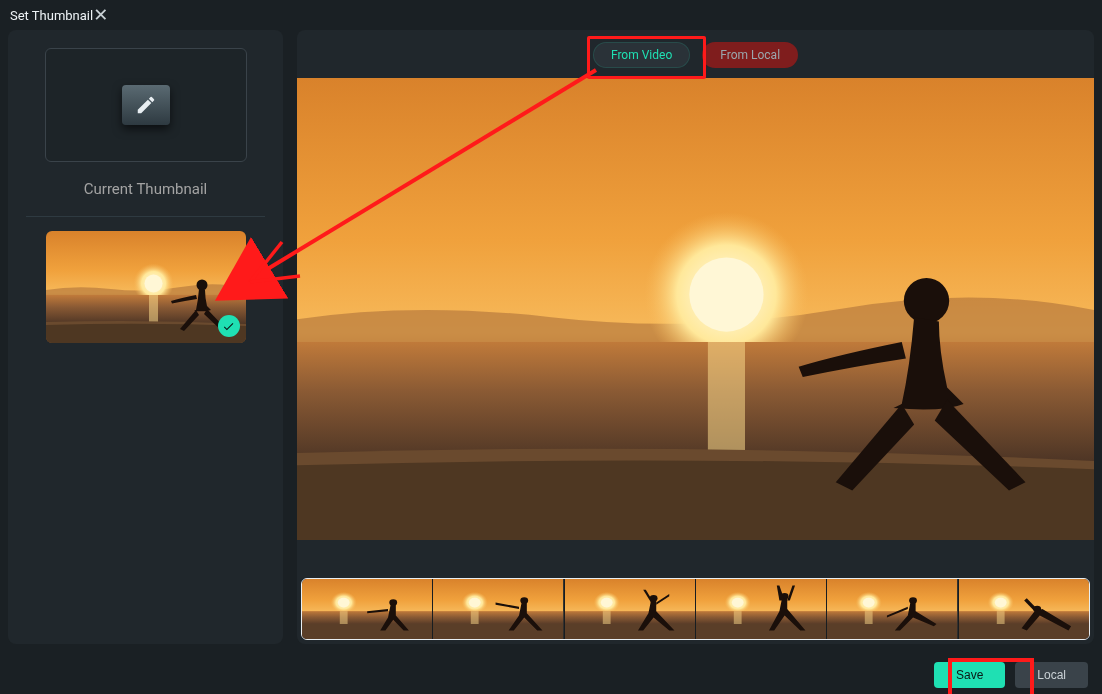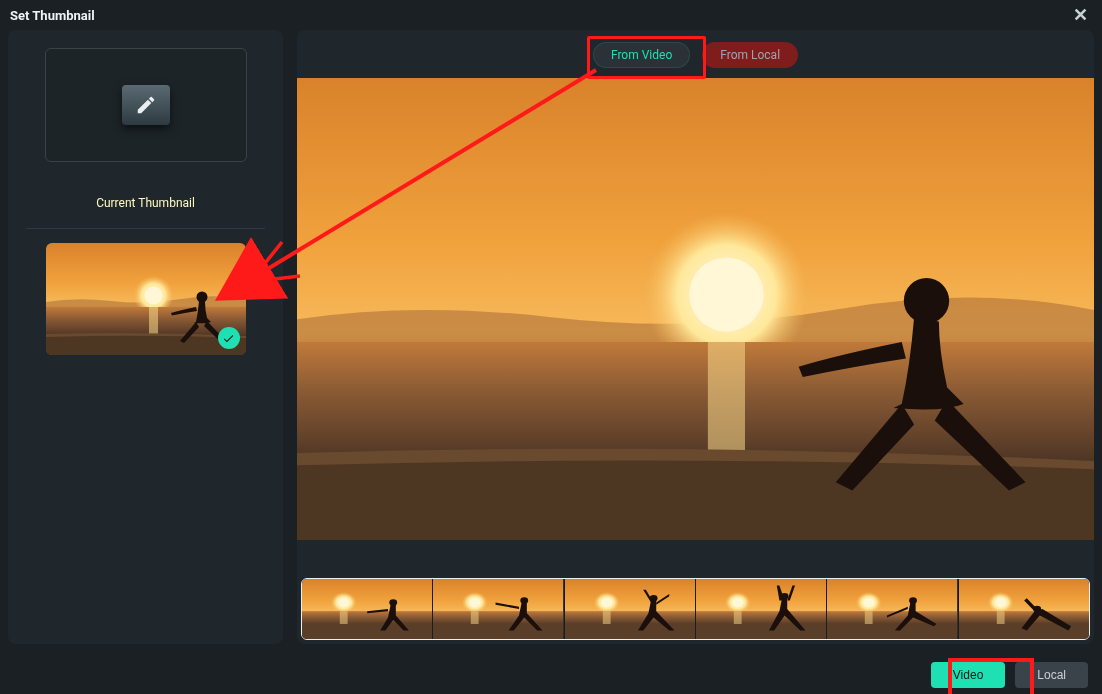--- a/index.html
+++ b/index.html
@@ -1,22 +1,22 @@
 <!DOCTYPE html>
 <html><head>
 <meta charset="utf-8">
 <style>
   html,body{margin:0;padding:0;width:1102px;height:694px;background:#1a2024;font-family:-apple-system,BlinkMacSystemFont,"Segoe UI",Roboto,Arial,sans-serif;color:#c9d1d5;overflow:hidden;position:relative}
-  .titlebar{display:flex;align-items:center;justify-content:space-between;padding:6px 14px 2px 10px;font-size:13px;font-weight:700;color:#eef3f6}
+  .titlebar{display:flex;align-items:center;padding:6px 14px 2px 10px;font-size:13px;font-weight:400;color:#eef3f6}
   .close-x{cursor:pointer;font-size:18px;line-height:18px;color:#c9d1d5}
   .body{display:flex;gap:14px;padding:4px 8px 0 8px;height:618px;box-sizing:border-box}
   .left-panel{width:275px;background:#20272c;border-radius:8px;padding:18px;box-sizing:border-box;display:flex;flex-direction:column;align-items:center}
   .current-thumb-box{width:200px;height:112px;border:1px solid #3a434a;border-radius:6px;display:flex;align-items:center;justify-content:center;background:#1d2428}
   .pencil-tile{width:48px;height:40px;border-radius:4px;background:linear-gradient(180deg,#5a6a72 0%,#2e3a41 100%);display:flex;align-items:center;justify-content:center;box-shadow:0 4px 10px rgba(0,0,0,.6)}
-  .current-label{font-size:12px;color:#fef9c3;margin-top:34px}
+  .current-label{font-size:15px;color:#a3a3a3;margin-top:18px}
   .divider{width:100%;height:1px;background:#2e3a41;margin:18px 0 14px 0}
   .candidate{position:relative;width:200px;height:112px;border-radius:6px;overflow:hidden;cursor:pointer}
   .check-badge{position:absolute;bottom:6px;right:6px;width:22px;height:22px;border-radius:50%;background:#1fe0b3;display:flex;align-items:center;justify-content:center}
   .right-panel{flex:1;background:#20272c;border-radius:8px;display:flex;flex-direction:column;overflow:hidden;position:relative}
   .tabs{display:flex;justify-content:center;gap:12px;padding:12px 0 10px 0}
   .tab{padding:6px 18px;border-radius:14px;font-size:12px;background:#7f1d1d;color:#9aa6ad;cursor:pointer}
   .tab.active{background:#2a3238;color:#1fe0b3;box-shadow:inset 0 0 0 1px rgba(31,224,179,.15)}
   .red-box-tab{position:absolute;border:3px solid #ff1a1a;border-radius:2px;pointer-events:none}
   .red-box-edit{position:absolute;border:4px solid #ff1a1a;pointer-events:none}
   .preview-wrap{flex:1;margin:0 0 0 0;position:relative;background:#000;display:flex;align-items:stretch}
@@ -206,21 +206,21 @@
             </svg></div>
         <div class="tframe"><svg viewBox="0 0 100 56" width="100%" height="100%" preserveAspectRatio="none">
               <use href="#poseF"></use>
             </svg></div>
       </div>
     </div>
   </div>
 </div>
 
 <div class="footer">
-  <button class="btn btn-edit">Video</button>
+  <button class="btn btn-edit">Save</button>
   <button class="btn btn-save">Local</button>
 </div>
 
 <div class="red-box-tab" style="left:587px;top:36px;width:113px;height:37px"></div>
 <div class="red-box-edit" style="left:948px;top:658px;width:78px;height:32px"></div>
 <svg class="anno" width="1102" height="694">
   <defs>
     <marker id="arrowHead" markerWidth="18" markerHeight="18" refX="4" refY="9" orient="auto">
       <path d="M0,0 L0,18 L16,9 Z" fill="#ff1a1a"></path>
     </marker>

